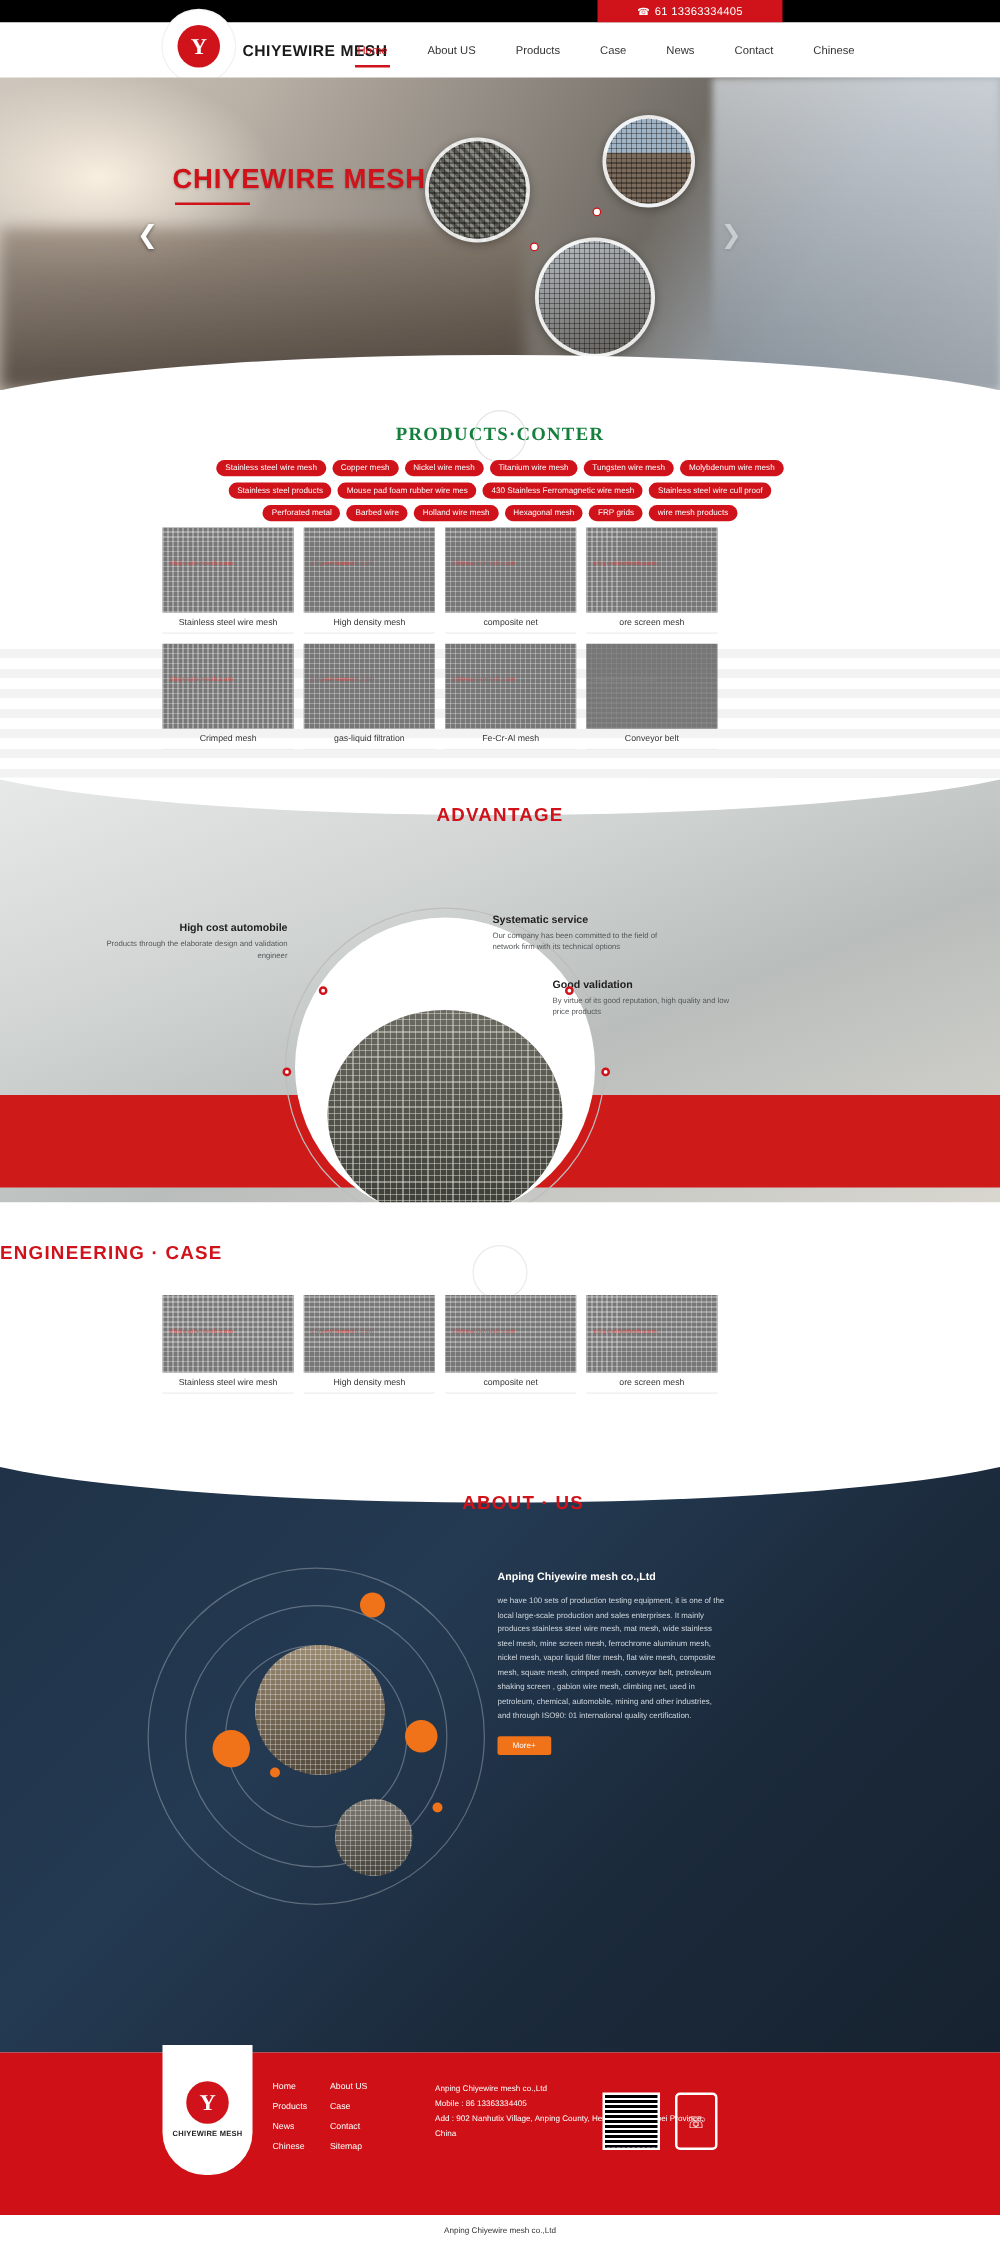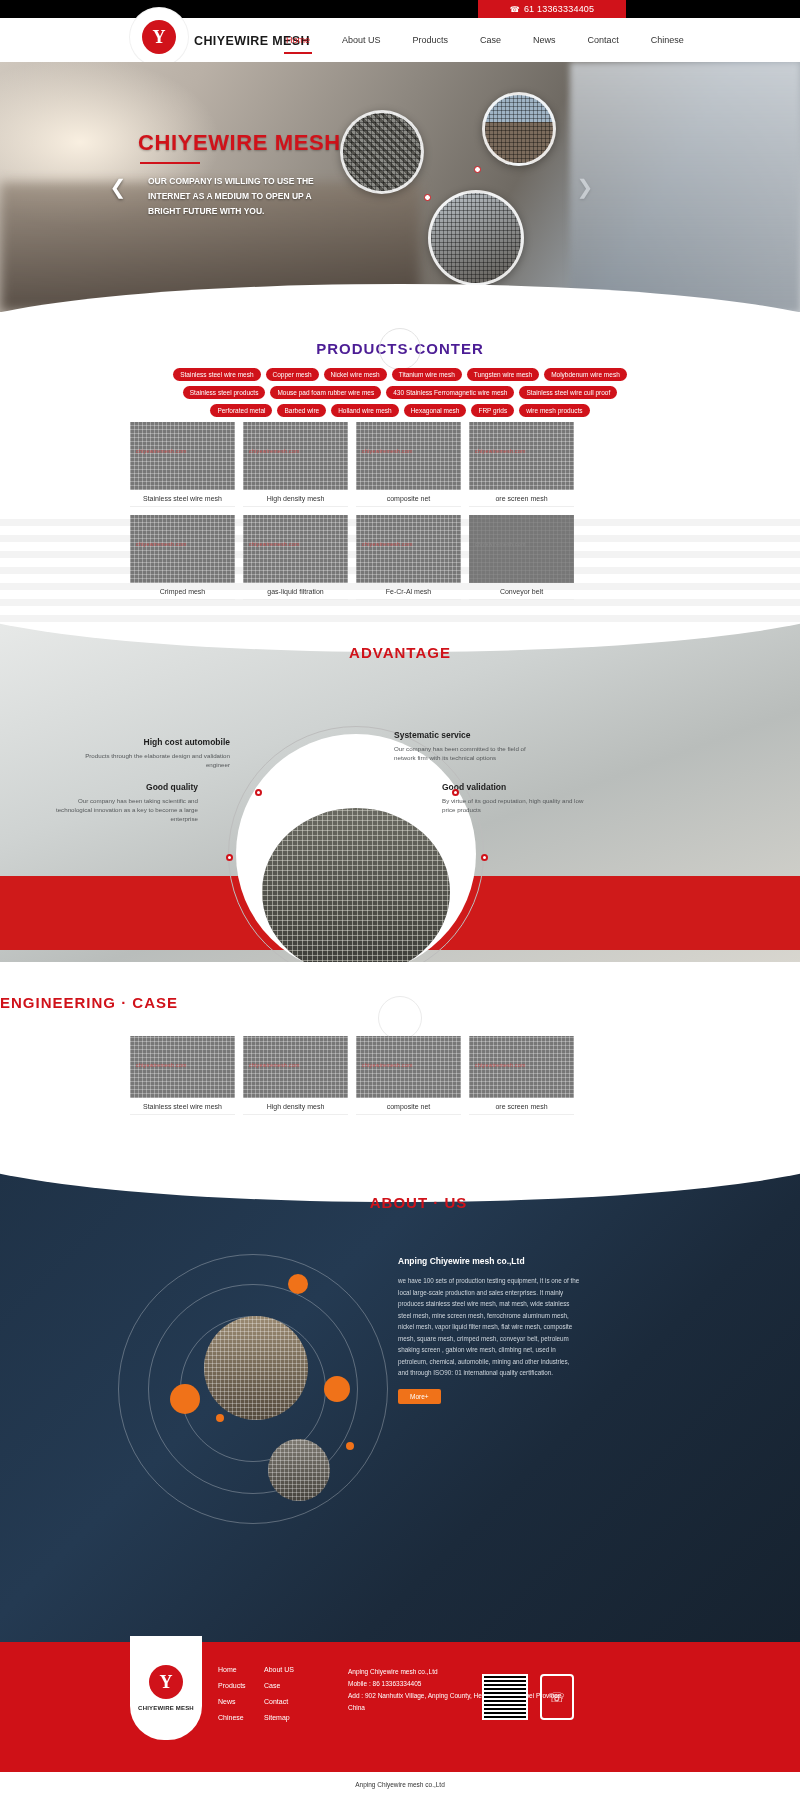--- a/index.html
+++ b/index.html
@@ -129,22 +129,22 @@
     position: absolute; left: -60px; width: 920px; height: 56px;
     background: #fff; border-radius: 50% 50% 0 0 / 100% 100% 0 0;
   }
 
   
   .products {
     position: absolute; top: 312px; left: 0; width: 800px; height: 310px;
     background: #fff;
   }
   .sec-title {
-    text-align: center; font-size: 15px; font-weight: bold; color: #4c1d95;
-    letter-spacing: 1px; position: relative;
+    text-align: center; font-size: 15px; font-weight: bold; color: #15803d;
+    letter-spacing: 1px; position: relative; font-family: Liberation Serif, serif;
   }
   .sec-title .ring {
     position: absolute; left: 50%; top: 50%; transform: translate(-50%,-50%);
     width: 42px; height: 42px; border: 1px solid #e4e4e4; border-radius: 50%;
   }
   .tag-rows { position: absolute; top: 56px; left: 130px; width: 540px; }
   .tag-row { display: flex; justify-content: center; gap: 5px; margin-bottom: 5px; flex-wrap: nowrap; }
   .tag {
     background: #d0121a; color: #fff; font-size: 6.5px;
     padding: 3px 7px; border-radius: 8px; white-space: nowrap;
@@ -353,21 +353,20 @@
       <a href="#">Case</a>
       <a href="#">News</a>
       <a href="#">Contact</a>
       <a href="#">Chinese</a>
     </div>
   </div>
 
   <div class="hero">
     <div class="hero-title">CHIYEWIRE MESH</div>
     <div class="hero-rule"></div>
-    <div class="hero-sub">OUR COMPANY IS WILLING TO USE THE INTERNET AS A MEDIUM TO OPEN UP A BRIGHT FUTURE WITH YOU.</div>
 
     <div class="hero-photo hp1">
         <div class="mesh"></div>
       </div>
     <div class="hero-photo hp2">
         <div class="mesh"></div>
       </div>
     <div class="hero-photo hp3">
         <div class="mesh"></div>
       </div>
@@ -487,24 +486,20 @@
         <div class="mesh"></div>
       </div>
 
     <div class="adv-item l" style="left:80px; top:115px;">
       <h4>High cost automobile</h4>
       <p>Products through the elaborate design and validation engineer</p>
     </div>
     <div class="adv-item r" style="left:378px; top:108px;margin-left:16px;">
       <h4>Systematic service</h4>
       <p>Our company has been committed to the field of network firm with its technical options</p>
-    </div>
-    <div class="adv-item l" style="left:48px; top:160px;">
-      <h4>Good quality</h4>
-      <p>Our company has been taking scientific and technological innovation as a key to become a large enterprise</p>
     </div>
     <div class="adv-item r" style="left:442px; top:160px;">
       <h4>Good validation</h4>
       <p>By virtue of its good reputation, high quality and low price products</p>
     </div>
 
     <div class="adv-node" style="left:255px; top:167px;"></div>
     <div class="adv-node" style="left:452px; top:167px;"></div>
     <div class="adv-node" style="left:226px; top:232px;"></div>
     <div class="adv-node" style="left:481px; top:232px;"></div>

